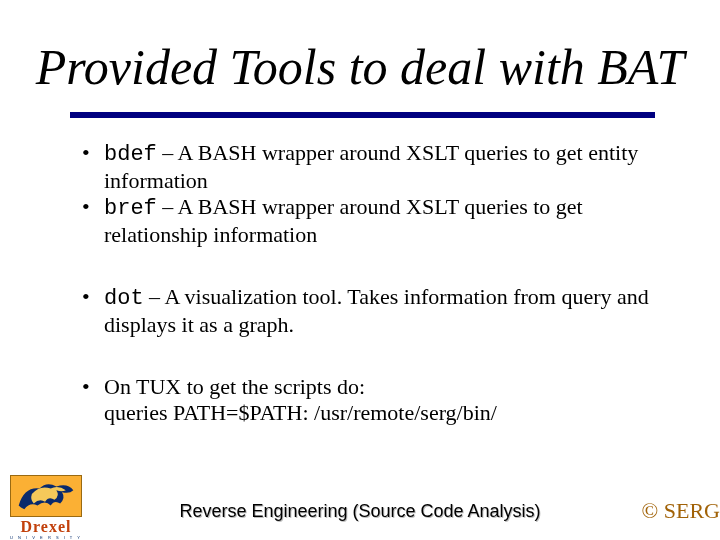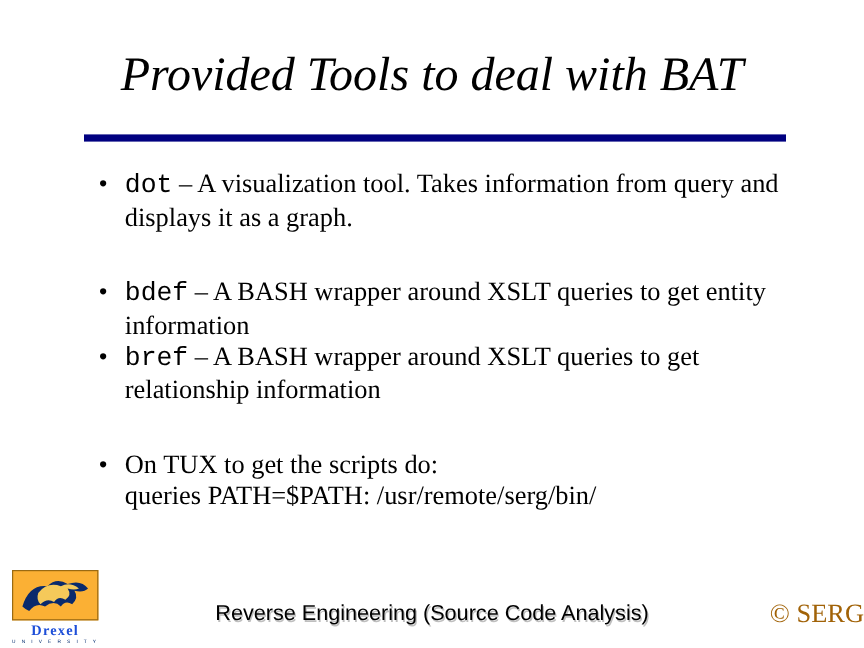--- a/index.html
+++ b/index.html
@@ -17,21 +17,21 @@
     width: 720px;
     height: 540px;
     box-sizing: border-box;
   }
   .title {
     position: absolute;
     top: 38px;
     left: 0;
     width: 720px;
     text-align: center;
-    font-size: 40px;
+    font-size: 50px;
     font-style: italic;
   }
   .title-rule {
     position: absolute;
     top: 112px;
     left: 70px;
     width: 585px;
     height: 6px;
     background: #000080;
   }
@@ -73,22 +73,22 @@
     display: flex;
     align-items: center;
     justify-content: center;
   }
   .logo-top svg { display: block; }
   .logo-word {
     width: 72px;
     text-align: center;
     font-family: Georgia, "Times New Roman", serif;
     font-weight: 700;
-    color: #1d4ed8;
-    font-size: 12px;
+    color: #c2410c;
+    font-size: 16px;
     letter-spacing: 1px;
     margin-top: 1px;
   }
   .logo-sub {
     width: 72px;
     text-align: center;
     font-family: Arial, sans-serif;
     color: #002a6c;
     font-size: 4px;
     letter-spacing: 2px;
@@ -120,30 +120,30 @@
 
 <div class="slide">
 
   <div class="title">Provided Tools to deal with BAT</div>
   <div class="title-rule"></div>
 
   <div class="body">
 
     <div class="group">
       <div class="bullet">
-        <span class="mono">dot</span><span> – A visualization tool.  Takes information from query and displays it as a graph.</span>
+        <span class="mono">bdef</span><span> – A BASH wrapper around XSLT queries to get entity information</span>
+      </div>
+      <div class="bullet">
+        <span class="mono">bref</span><span> – A BASH wrapper around XSLT queries to get relationship information</span>
       </div>
     </div>
 
     <div class="group">
       <div class="bullet">
-        <span class="mono">bdef</span><span> – A BASH wrapper around XSLT queries to get entity information</span>
-      </div>
-      <div class="bullet">
-        <span class="mono">bref</span><span> – A BASH wrapper around XSLT queries to get relationship information</span>
+        <span class="mono">dot</span><span> – A visualization tool.  Takes information from query and displays it as a graph.</span>
       </div>
     </div>
 
     <div class="group last">
       <div class="bullet">
         <span>On TUX to get the scripts do:</span><br>
         <span>queries PATH=$PATH: /usr/remote/serg/bin/</span>
       </div>
     </div>
 

